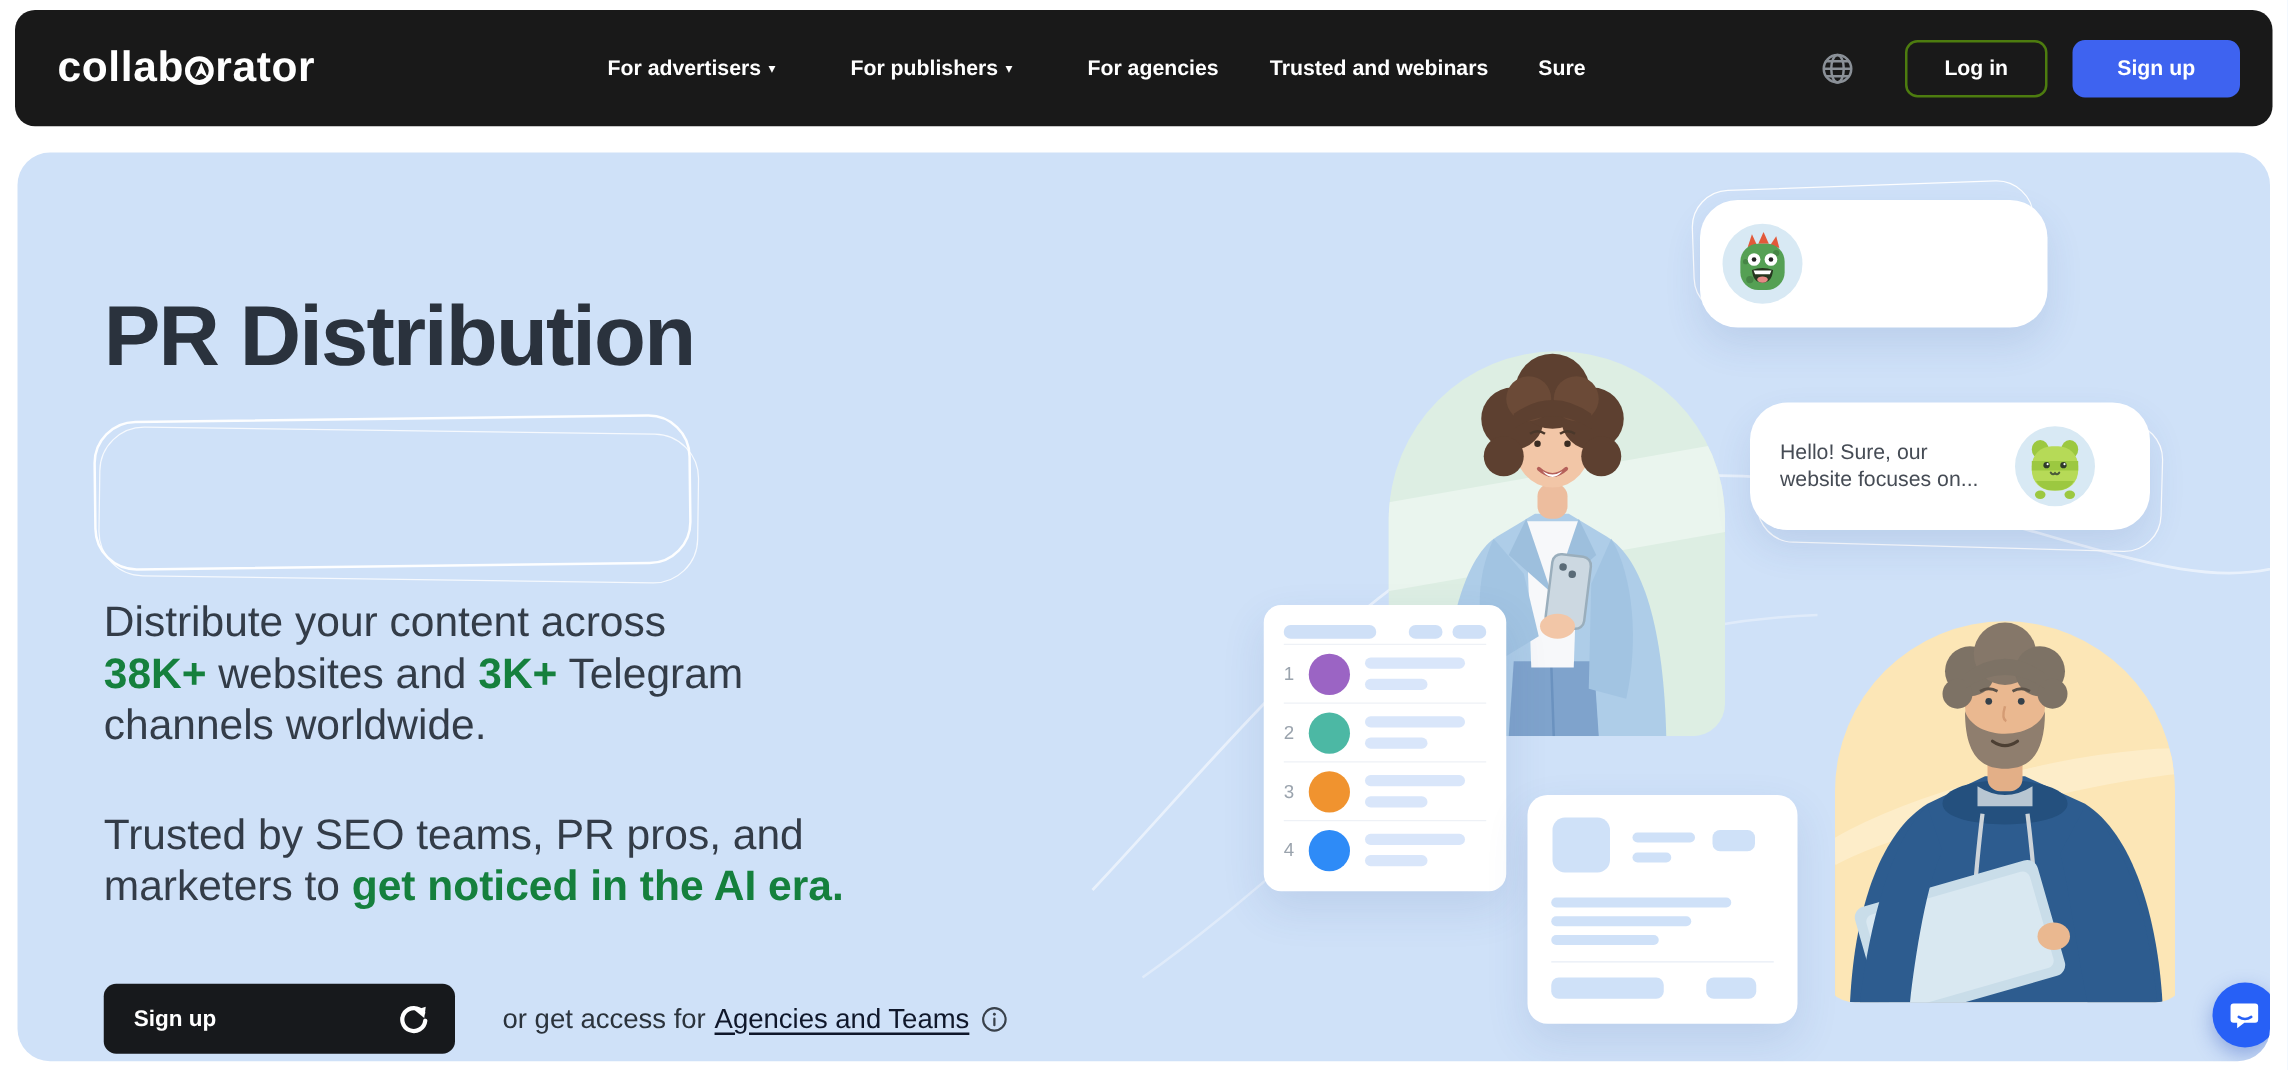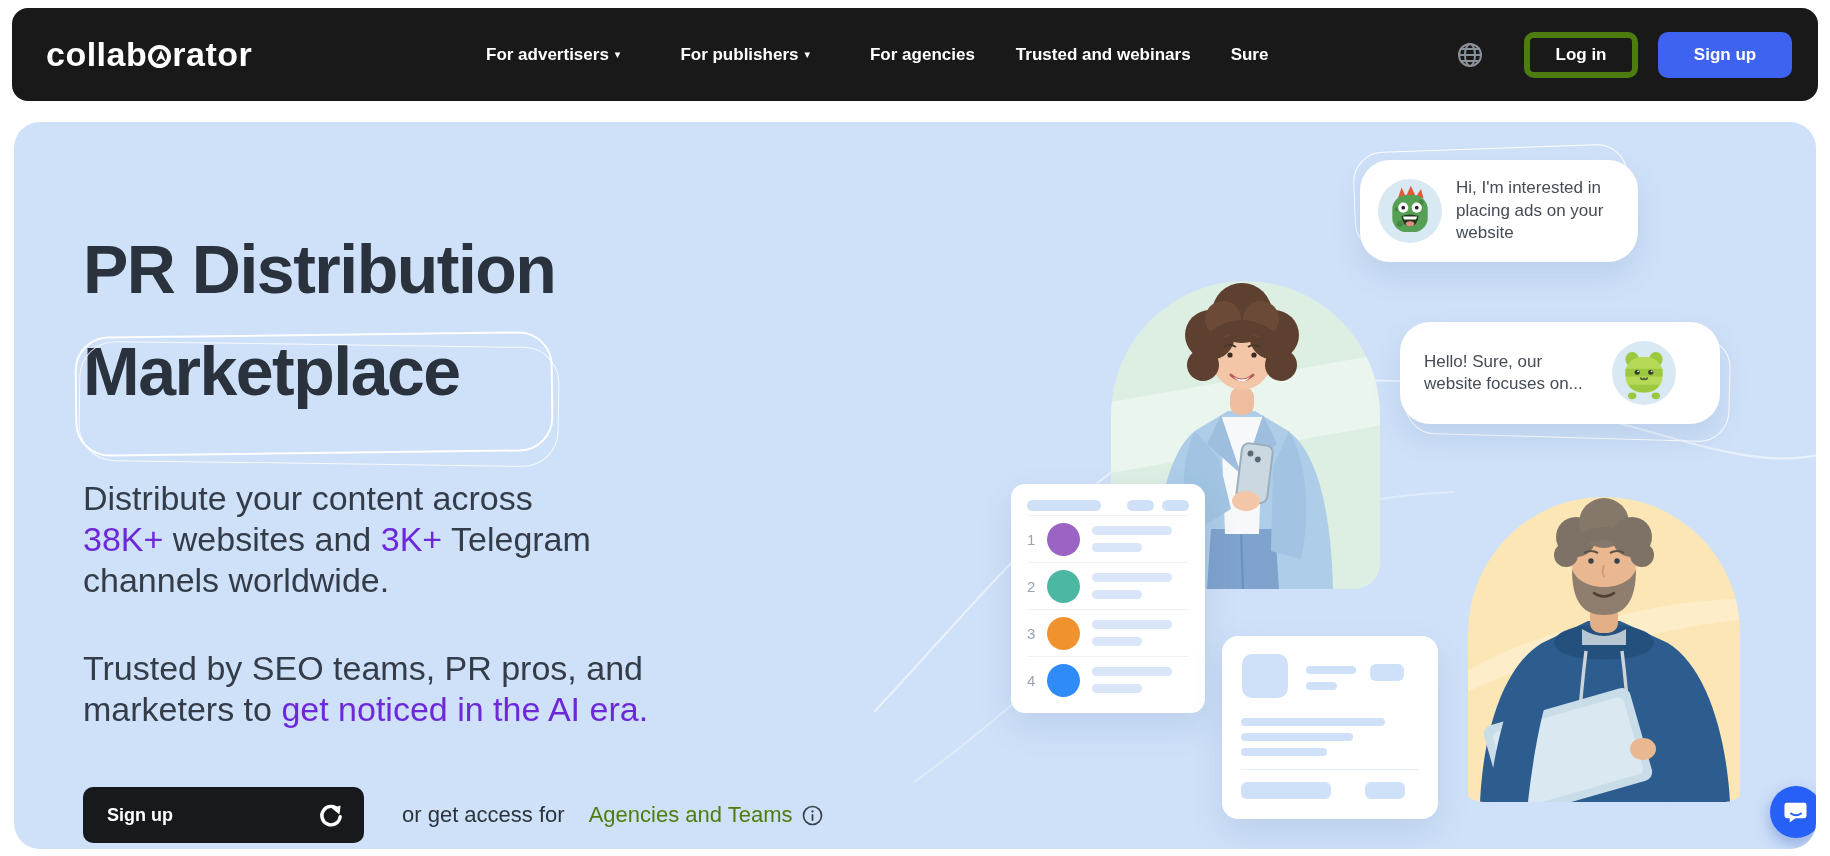--- a/index.html
+++ b/index.html
@@ -14,50 +14,50 @@
   .logo-o { display:inline-block; width:23px; height:23px; border:4.5px solid #fff;
             border-radius:50%; position:relative; margin:0 1px; top:2px; }
   .logo-o svg { position:absolute; left:1.5px; top:0.5px; }
   .nav-links { position:absolute; left:474px; top:0; height:93px; display:flex; align-items:center; }
   .nav-item { color:#fff; font-size:17px; font-weight:700; cursor:pointer; display:flex;
               align-items:center; white-space:nowrap; }
   .nav-item .caret { font-size:11px; margin-left:6px; color:#fff; }
   .nav-gap-a { margin-right:60px; } .nav-gap-b { margin-right:41px; } .nav-gap-c { margin-right:40px; }
   .nav-right { position:absolute; right:26px; top:0; height:93px; display:flex; align-items:center; }
   .globe-btn { width:28px; height:28px; margin-right:40px; cursor:pointer; }
-  .btn-login { width:114px; height:46px; border:6px solid #4d7c0f; border-radius:10px;
+  .btn-login { width:114px; height:46px; border:2px solid #4d7c0f; border-radius:10px;
                background:transparent; color:#fff; font-size:17px; font-weight:700;
                display:flex; align-items:center; justify-content:center; cursor:pointer; margin-right:20px; }
   .btn-signup { width:134px; height:46px; border-radius:10px; background:#3e63f0; color:#fff;
                 font-size:17px; font-weight:700; display:flex; align-items:center;
                 justify-content:center; cursor:pointer; }
 
   
   .hero { position:absolute; left:14px; top:122px; width:1802px; height:727px;
           background:#cfe1f8; border-radius:26px; overflow:hidden; }
 
   .headline { position:absolute; left:69px; top:96px; color:#2a323d; font-size:68px;
               font-weight:600; letter-spacing:-1.5px; line-height:102px; }
   .sketch-box { position:absolute; left:61px; top:212px; width:478px; height:120px; pointer-events:none; }
   .sketch-box .s1 { position:absolute; inset:0; border:2px solid rgba(255,255,255,.95);
                     border-radius:34px; transform:rotate(-.7deg); }
   .sketch-box .s2 { position:absolute; left:4px; top:10px; right:-6px; bottom:-10px;
                     border:1.6px solid rgba(255,255,255,.8); border-radius:36px; transform:rotate(.8deg); }
 
   .para { position:absolute; left:69px; color:#333c48; font-size:34px; line-height:41px; font-weight:400; }
-  .para b { color:#6d28d9; font-weight:400; }
+  .para b { color:#15803d; font-weight:700; }
   .p1 { top:356px; width:525px; }
   .p2 { top:526px; width:600px; }
 
   .cta-row { position:absolute; left:69px; top:665px; display:flex; align-items:center; }
   .btn-dark { width:281px; height:56px; background:#17191c; border-radius:10px; color:#fff;
               display:flex; align-items:center; justify-content:space-between;
               padding:0 20px 0 24px; font-size:18px; font-weight:700; cursor:pointer; }
   .or-text { margin-left:38px; font-size:22px; color:#2b333c; display:flex; align-items:center; }
-  .or-text a { color:#4d7c0f; text-underline-offset:4px; margin-left:24px; cursor:pointer; }
+  .or-text a { color:#0f172a; text-decoration:underline; text-underline-offset:4px; margin-left:7px; cursor:pointer; }
   .info-i { margin-left:10px; cursor:pointer; display:inline-flex; }
 
   
   .photo-card { position:absolute; border-radius:26px; overflow:hidden; }
   .woman-card { left:1089px; top:117px; width:277px; height:350px; }
   .woman-arch { position:absolute; left:8px; right:0; top:42px; bottom:0;
                 background:#ddeee3; border-radius:140px 140px 0 0; overflow:hidden; }
   .woman-band { position:absolute; left:-30px; top:95px; width:360px; height:70px;
                 background:#eaf5ee; transform:rotate(-10deg); }
   .man-card { left:1444px; top:331px; width:292px; height:349px; }
@@ -156,21 +156,20 @@
 
 <div class="hero">
 
   <svg class="swoosh" width="980" height="620" viewBox="0 0 980 620" fill="none">
     <path d="M20 470 C 180 300, 300 120, 560 140 C 760 158, 880 240, 975 210" stroke="rgba(255,255,255,.55)" stroke-width="2.2"></path>
     <path d="M60 540 C 230 420, 330 260, 600 250" stroke="rgba(255,255,255,.35)" stroke-width="2"></path>
   </svg>
 
   <div class="headline">
     <div>PR Distribution</div>
-    <div>Marketplace</div>
   </div>
   <div class="sketch-box">
     <div class="s1"></div>
       <div class="s2"></div>
   </div>
 
   <div class="para p1"><span>Distribute your content across </span><b>38K+</b><span> websites and </span><b>3K+</b><span> Telegram channels worldwide.</span></div>
   <div class="para p2"><span>Trusted by SEO teams, PR pros, and marketers to </span><b>get noticed in the AI era.</b></div>
 
   <div class="cta-row">
@@ -360,21 +359,20 @@
           <circle cx="16" cy="30" r="2.5" fill="#468546"></circle>
           <circle cx="24" cy="28" r="6" fill="#fff"></circle>
             <circle cx="24" cy="28" r="2.2" fill="#222"></circle>
           <circle cx="40" cy="28" r="6" fill="#fff"></circle>
             <circle cx="40" cy="28" r="2.2" fill="#222"></circle>
           <path d="M22 38 Q 32 34 42 38 Q 41 50 32 50 Q 23 50 22 38 Z" fill="#26371f"></path>
           <path d="M23.5 38.5 L 40.5 38.5 L 39 42 L 25 42 Z" fill="#fff"></path>
           <ellipse cx="32" cy="47" rx="5" ry="3" fill="#e58a85"></ellipse>
         </svg>
       </div>
-      <div class="bubble-text">Hi, I'm interested in placing ads on your website</div>
     </div>
   </div>
 
   <div class="bubble bubble2">
     <div class="outline"></div>
     <div class="bg"></div>
     <div class="content">
       <div class="bubble-text">Hello! Sure, our website focuses on...</div>
       <div class="avatar">
         <svg width="54" height="54" viewBox="0 0 64 64">

